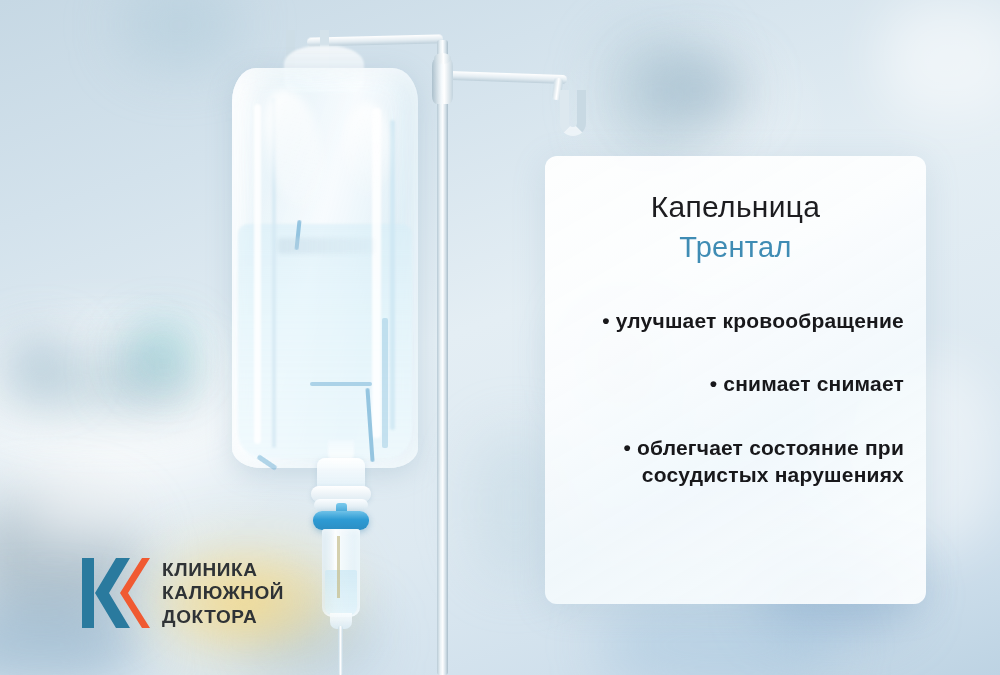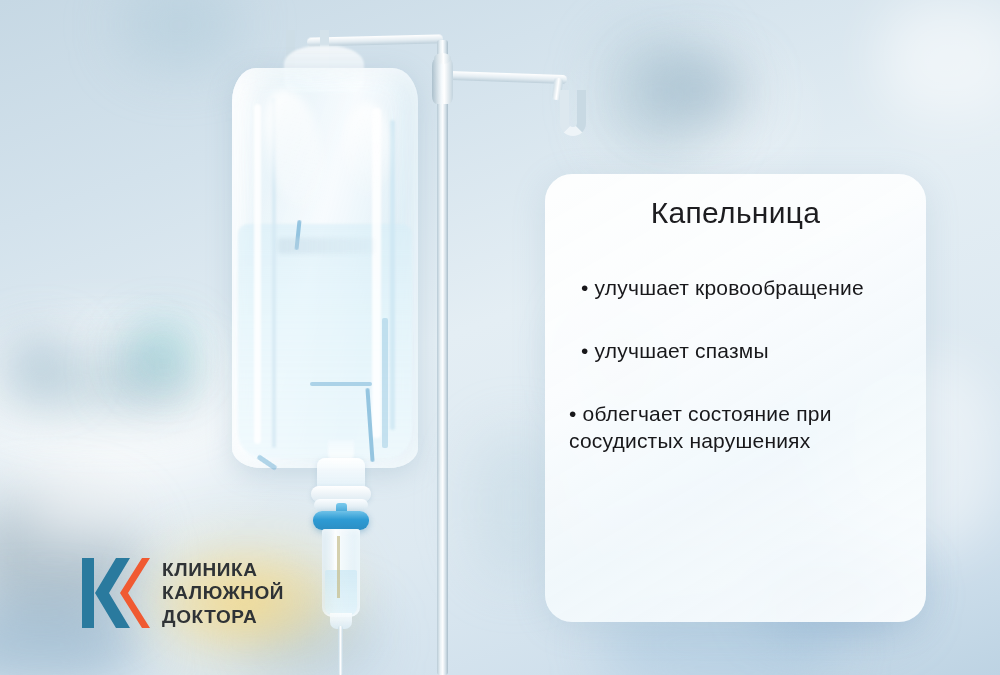--- a/index.html
+++ b/index.html
@@ -142,36 +142,36 @@
     background:linear-gradient(180deg,rgba(250,253,255,.95),rgba(220,236,245,.9));
     border-radius:0 0 7px 7px; filter:blur(.5px); }
   .ds-tube { position:absolute; left:338px; top:626px; width:5px; height:49px;
     background:linear-gradient(90deg,rgba(185,210,224,.7),rgba(255,255,255,.95),rgba(190,214,228,.7));
     border-radius:2px; filter:blur(.4px); }
   .ds-neck { position:absolute; left:328px; top:440px; width:26px; height:24px;
     background:linear-gradient(180deg,rgba(240,249,253,.9),rgba(255,255,255,.95));
     border-radius:0 0 10px 10px; filter:blur(.8px); }
 
   
-  .card { position:absolute; left:545px; top:174px; width:381px; height:448px;
-    border-radius:27px;
+  .card { position:absolute; left:545px; top:156px; width:381px; height:448px;
+    border-radius:12px;
     background:linear-gradient(150deg, rgba(255,255,255,.93) 0%, rgba(253,254,255,.90) 35%,
                rgba(244,250,253,.88) 62%, rgba(252,254,255,.92) 100%);
     backdrop-filter:blur(3px);
     box-shadow:0 6px 34px rgba(110,150,180,.18);
-    padding:22px 22px 26px 22px;
+    padding:34px 22px 26px 22px;
   }
   .card-title { text-align:center; font-size:30px; font-weight:300; color:#1d1d20;
     letter-spacing:.3px; line-height:1.12; }
   .card-sub { text-align:center; font-size:29px; font-weight:400; color:#3f8cb4;
     letter-spacing:.3px; margin-top:7px; line-height:1.12; }
 
   .bullets { margin-top:44px; }
-  .bullet { color:#18181b; font-size:21px; font-weight:400; line-height:1.30;
-    margin-bottom:36px; letter-spacing:.2px; }
+  .bullet { color:#18181b; font-size:21px; font-weight:700; line-height:1.30;
+    margin-bottom:36px; letter-spacing:.2px;text-align:right; }
   .bullet:last-child { margin-bottom:13px; }
   .b1 { padding-left:14px; }
   .b2 { padding-left:14px; }
   .b3 { padding-left:2px; }
   .dot { display:inline-block; }
 
   
   .logo { position:absolute; left:80px; top:556px; display:flex; align-items:center; gap:12px; }
   .logo-mark { position:relative; width:70px; height:74px; flex:0 0 auto; }
   .logo-txt { display:flex; flex-direction:column; gap:2px; }
@@ -249,29 +249,30 @@
     <div class="ds-blue"></div>
     <div class="ds-cham"></div>
     <div class="ds-cham-fl"></div>
     <div class="ds-spike"></div>
     <div class="ds-tip"></div>
     <div class="ds-tube"></div>
   </div>
 
   <div class="card">
     <div class="card-title">Капельница</div>
+    <div class="card-sub">Трентал</div>
 
     <div class="bullets">
       <div class="bullet b1">
         <span class="dot">•</span>
         <span>улучшает кровообращение</span>
       </div>
       <div class="bullet b2">
         <span class="dot">•</span>
-        <span>улучшает спазмы</span>
+        <span>снимает снимает</span>
       </div>
       <div class="bullet b3">
         <span class="dot">•</span>
         <span>облегчает состояние при сосудистых нарушениях</span>
       </div>
     </div>
   </div>
 
   <div class="gearglow"></div>
 

